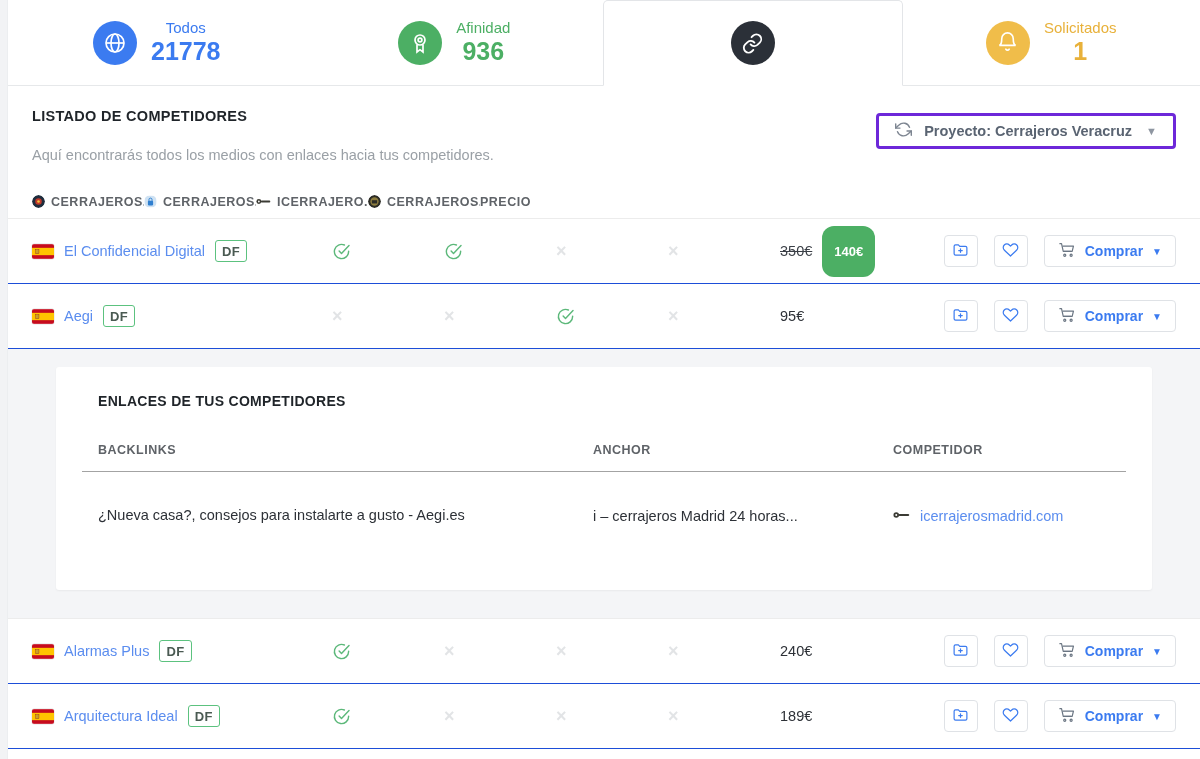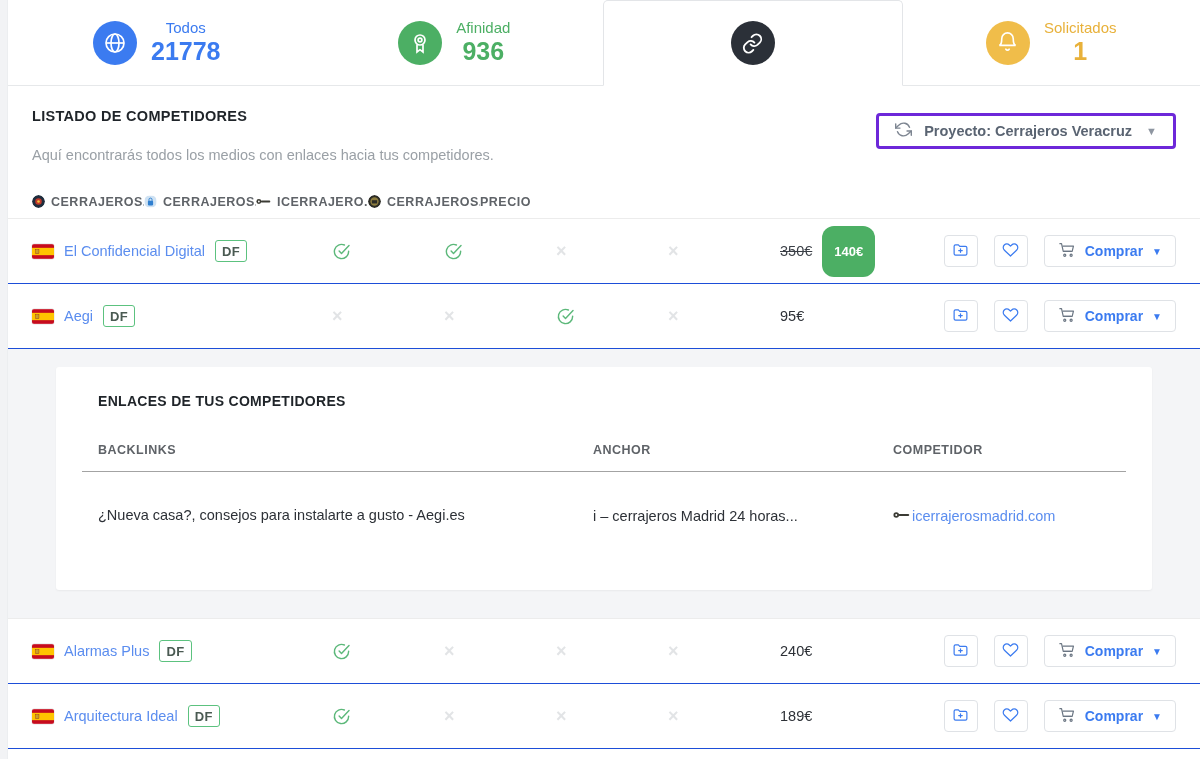--- a/index.html
+++ b/index.html
@@ -260,21 +260,21 @@
   .sub-row {
     display: flex;
     align-items: center;
     padding: 0 16px;
     min-height: 88px;
   }
   .bl-title { font-size: 14.5px; color: #2d3137; line-height: 1.5; }
   .bl-url { font-size: 13.5px; color: #5cb87a; line-height: 1.6; cursor: pointer; }
   .anchor-txt { font-size: 14.5px; color: #2d3137; }
   .comp-link {
-    display: flex; align-items: center; gap: 2px;
+    display: flex; align-items: center; gap: 10px;
     font-size: 14.5px; color: #5b8def; cursor: pointer;
   }
 </style>
 </head>
 <body>
 
 <div id="app">
   <div class="left-strip"></div>
 
   <div class="content">

